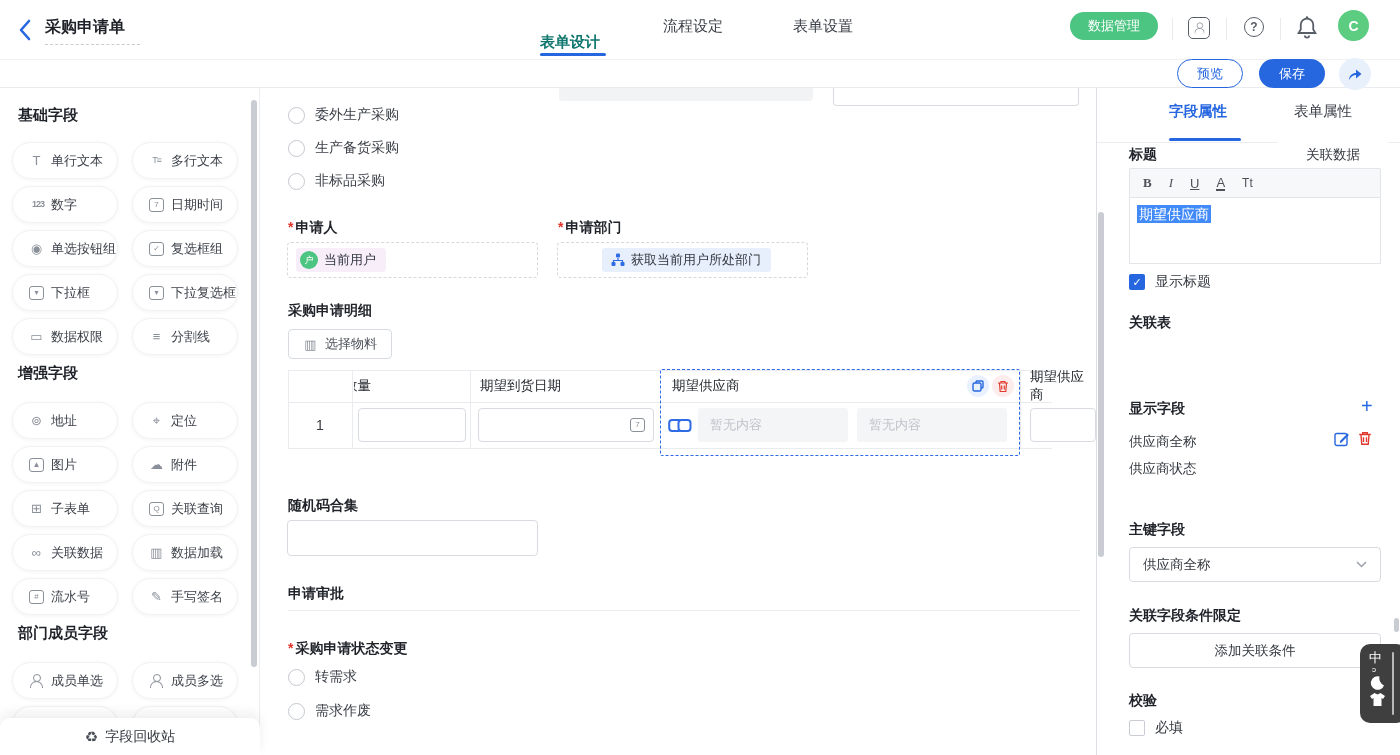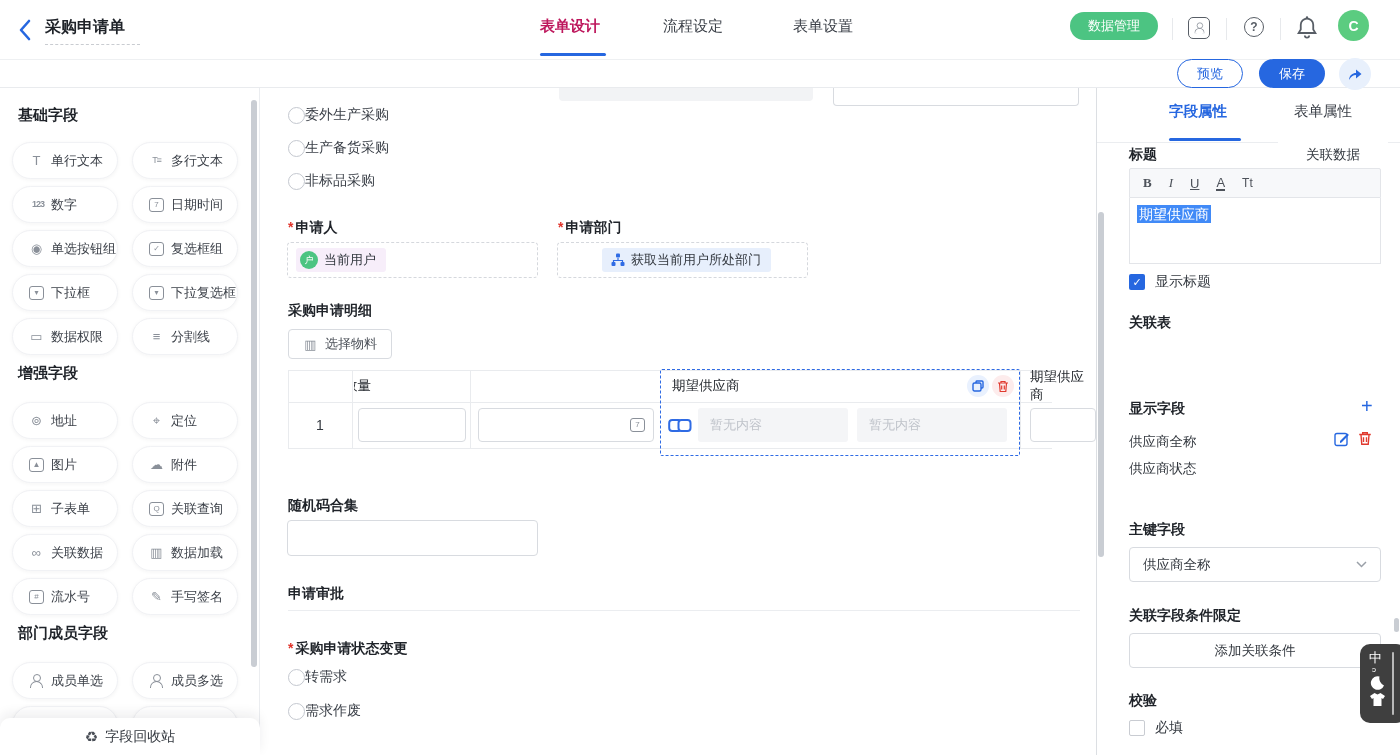--- a/index.html
+++ b/index.html
@@ -6,21 +6,21 @@
   html,body { width:1400px; height:755px; overflow:hidden; }
   body { font-family:"Liberation Sans","DejaVu Sans",sans-serif; font-size:14px; color:#333; background:#fff; }
   .abs { position:absolute; }
   #stage { position:relative; width:1400px; height:755px; background:#fff; overflow:hidden; }
 
   
   .topbar { left:0; top:0; width:1400px; height:60px; background:#fff; border-bottom:1px solid #eef0f2; z-index:30; }
   .page-title { left:45px; top:17px; font-size:16px; font-weight:700; color:#1f2329; }
   .title-underline { left:45px; top:44px; width:95px; border-bottom:1px dashed #c9ccd1; }
   .top-tab { top:17px; font-size:15px; color:#3a3f47; cursor:pointer; }
-  .top-tab.active { color:#be185d; font-weight:600; }
+  .top-tab.active { color:#0f766e; font-weight:600;margin-top:16px; }
   .tab-ink { left:540px; top:53px; width:66px; height:3px; background:#2667e0; border-radius:2px; }
   .pill-green { left:1070px; top:12px; width:88px; height:28px; background:#4cc482; color:#fff; border:none; border-radius:15px; font-size:13px; cursor:pointer; }
   .v-div { top:18px; width:1px; height:22px; background:#e7e9ec; }
   .help-circle { width:20px; height:20px; border:1.6px solid #585e66; border-radius:50%; color:#585e66; font-size:12px; font-weight:700; display:flex; align-items:center; justify-content:center; }
   .avatar { left:1338px; top:10px; width:31px; height:31px; background:#5bcc80; color:#fff; border-radius:50%; display:flex; align-items:center; justify-content:center; font-size:14px; font-weight:700; cursor:pointer; }
 
   
   .toolbar2 { left:0; top:60px; width:1400px; height:28px; background:#fff; border-bottom:1px solid #e9ebee; z-index:29; }
   .blue-link { position:absolute; top:66px; color:#2667e0; font-size:14px; display:flex; align-items:center; gap:6px; cursor:pointer; }
   .btn-outline { left:1177px; top:59px; width:66px; height:29px; border:1px solid #2667e0; background:#fff; color:#2667e0; border-radius:15px; font-size:13px; cursor:pointer; }
@@ -37,21 +37,21 @@
   .gly.boxed { width:14px; height:14px; border:1.2px solid #8a9099; border-radius:3px; font-size:8px; display:flex; align-items:center; justify-content:center; }
   .person { position:relative; width:15px; height:14px; display:inline-block; flex:none; }
   .person::before { content:""; position:absolute; top:0; left:4px; width:6px; height:6px; border:1.4px solid #8a9099; border-radius:50%; }
   .person::after { content:""; position:absolute; bottom:0; left:1px; width:11px; height:6px; border:1.4px solid #8a9099; border-bottom:none; border-radius:7px 7px 0 0; }
   .recycle-bar { left:0px; top:718px; width:260px; height:37px; background:#fff; border-radius:10px 10px 0 0; box-shadow:0 -5px 12px rgba(31,35,41,.07); display:flex; align-items:center; justify-content:center; gap:7px; font-size:14px; color:#33383f; cursor:pointer; z-index:8; }
   .scroll-thumb { background:#c9cdd3; border-radius:3px; }
 
   
   .canvas { left:260px; top:88px; width:836px; height:667px; background:#fff; overflow:hidden; z-index:1; }
   .radio { width:17px; height:17px; border:1.5px solid #c4c8cf; border-radius:50%; background:#fff; flex:none; cursor:pointer; }
-  .radio-row { position:absolute; display:flex; align-items:center; color:#3a3f47; }
+  .radio-row { position:absolute; display:flex; align-items:center; gap:10px; color:#3a3f47; }
   .f-label { position:absolute; font-weight:700; color:#1f2329; font-size:14px; }
   .req::before { content:"*"; color:#e0342b; margin-right:2px; font-weight:700; }
   .dash-box { position:absolute; height:36px; border:1px dashed #d5d8dd; border-radius:4px; background:#fff; display:flex; align-items:center; padding-left:8px; }
   .chip { height:24px; border-radius:3px; display:flex; align-items:center; gap:6px; padding:0 10px 0 4px; font-size:13px; color:#33383f; }
   .chip-user-ic { width:18px; height:18px; background:#4cc482; border-radius:50%; color:#fff; font-size:9px; display:flex; align-items:center; justify-content:center; flex:none; }
   .btn-gray { position:absolute; height:30px; border:1px solid #d8dbe0; background:#fff; border-radius:4px; font-size:13px; color:#4a4f57; display:flex; align-items:center; gap:7px; padding:0 14px; cursor:pointer; }
   .tbl-line { position:absolute; background:#e9ebee; }
   .cell-h { position:absolute; top:370px; height:32px; display:flex; align-items:center; font-size:13.5px; color:#1f2329; overflow:hidden; }
   .inp { position:absolute; height:34px; background:#fff; border:1px solid #d8dbe0; border-radius:4px; }
   .gray-ph { position:absolute; height:34px; background:#f4f5f7; border-radius:3px; color:#bfc3ca; font-size:13px; line-height:34px; padding-left:12px; overflow:hidden; }
@@ -291,20 +291,23 @@
     <div class="tbl-line" style="left:28px;top:314px;width:764px;height:1px;"></div>
     <div class="tbl-line" style="left:28px;top:360px;width:764px;height:1px;"></div>
     <div class="tbl-line" style="left:28px;top:282px;width:1px;height:79px;"></div>
     <div class="tbl-line" style="left:92px;top:282px;width:1px;height:79px;"></div>
     <div class="tbl-line" style="left:210px;top:282px;width:1px;height:79px;"></div>
     <div class="tbl-line" style="left:760px;top:282px;width:1px;height:79px;"></div>
 
     <div class="cell-h" style="left:94px;top:282px;width:110px;">
         <span style="margin-left:-10px;">数量</span>
       </div>
+    <div class="cell-h" style="left:220px;top:282px;width:180px;">
+        <span>期望到货日期</span>
+      </div>
     <div class="cell-h" style="left:412px;top:282px;width:200px;">
         <span>期望供应商</span>
       </div>
     <div class="cell-h" style="left:770px;top:282px;width:66px;">
         <span>期望供应商</span>
       </div>
 
     <div class="sel-col"></div>
     <div class="icon-bub" style="left:707px;top:287px;background:#e9f1fe;">
       <svg width="12" height="12" viewBox="0 0 12 12">

